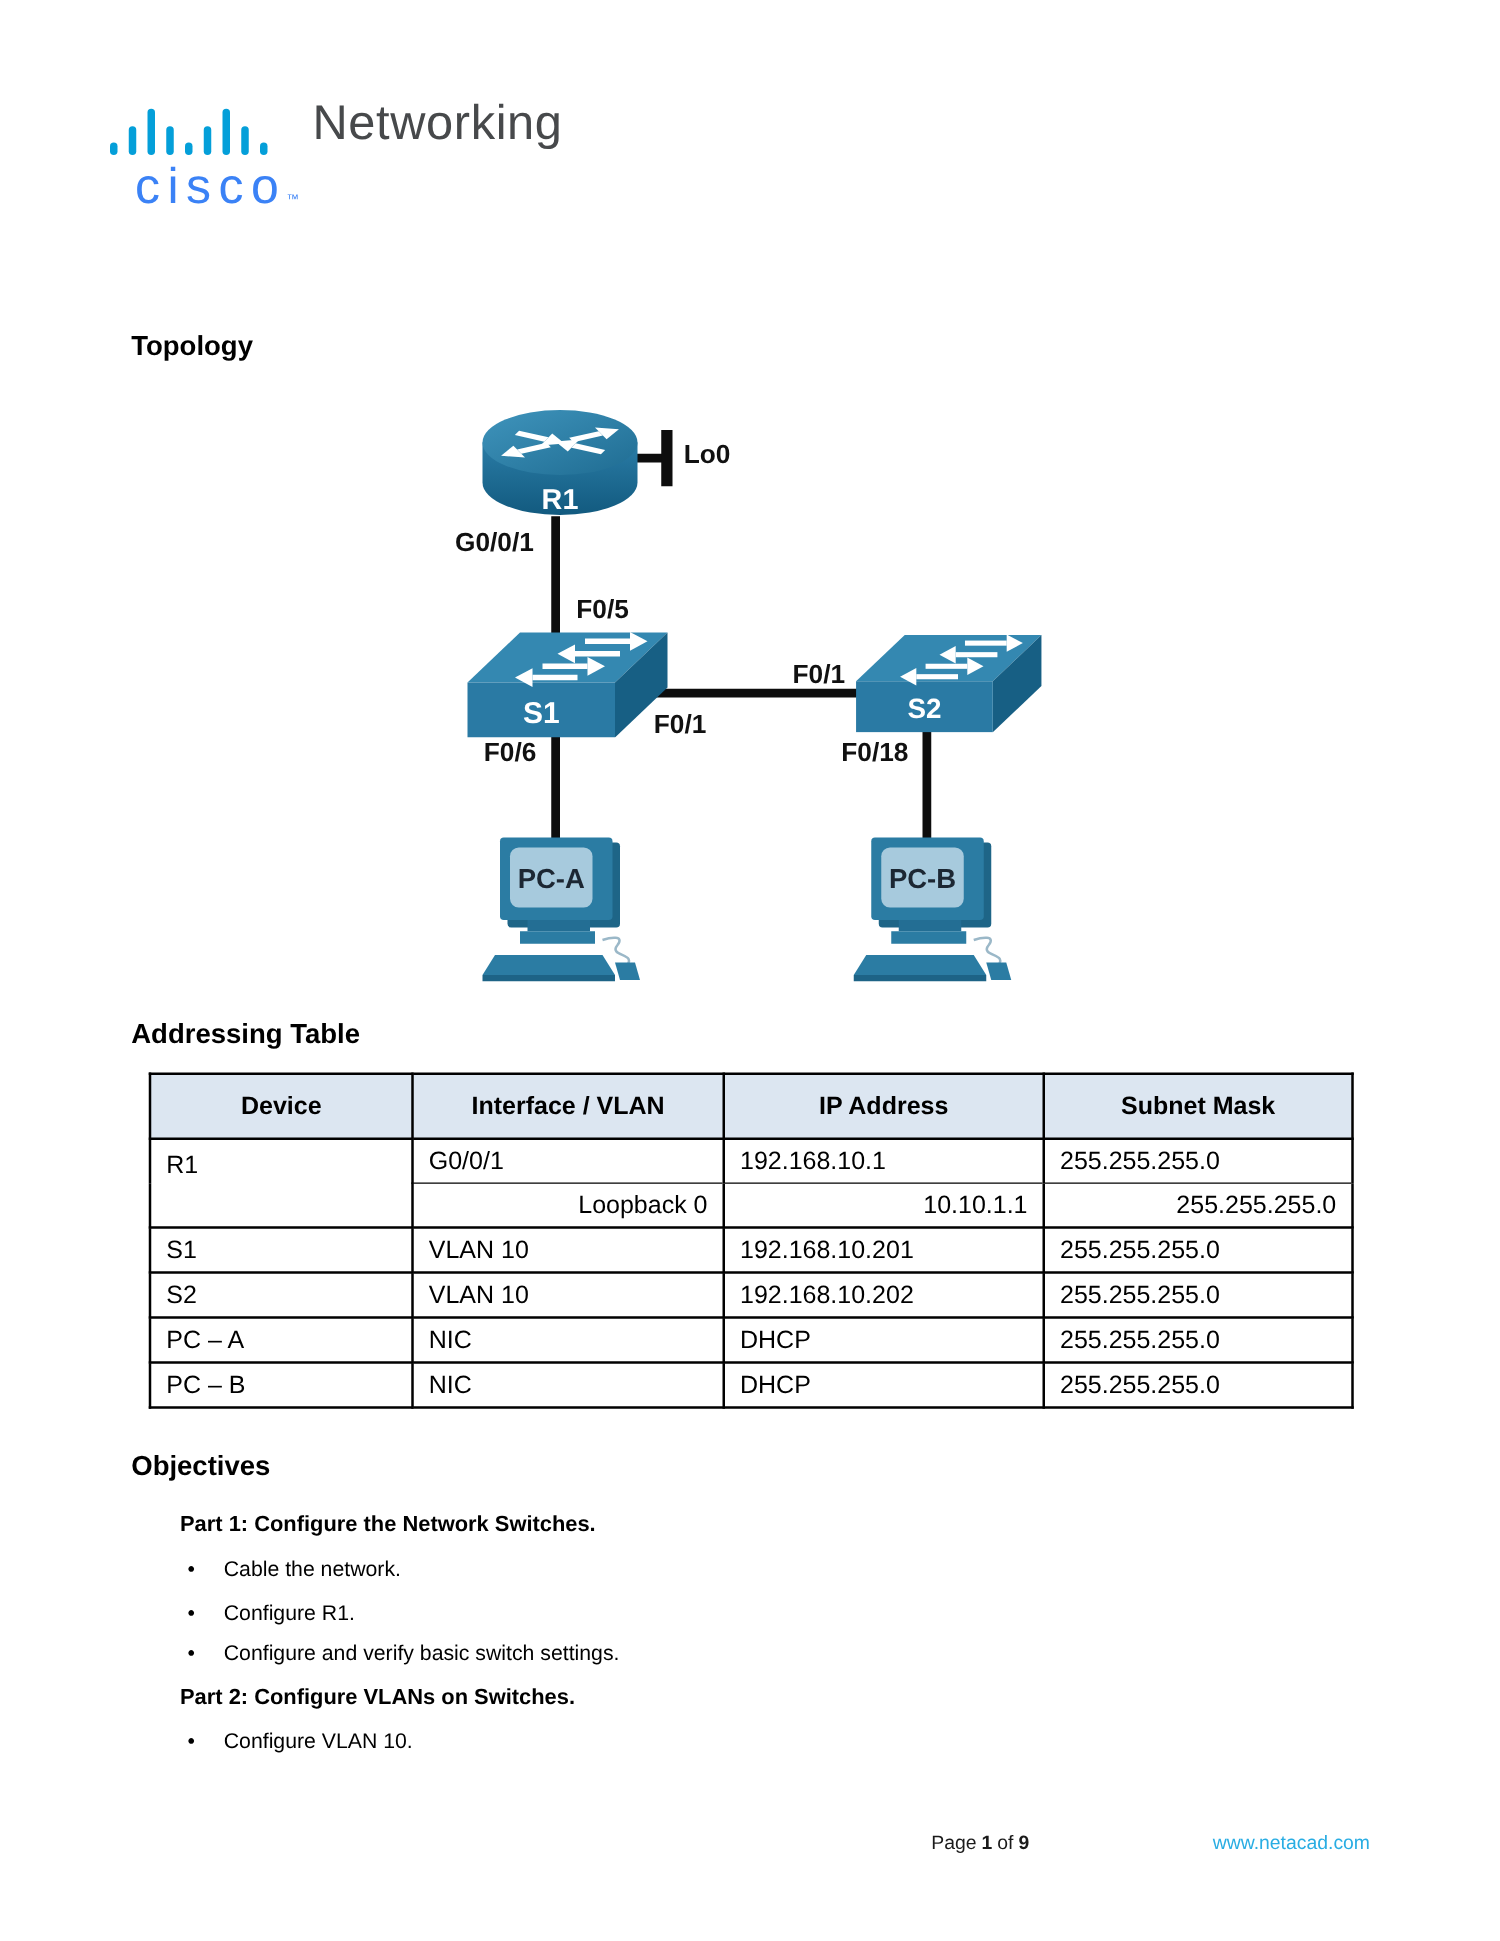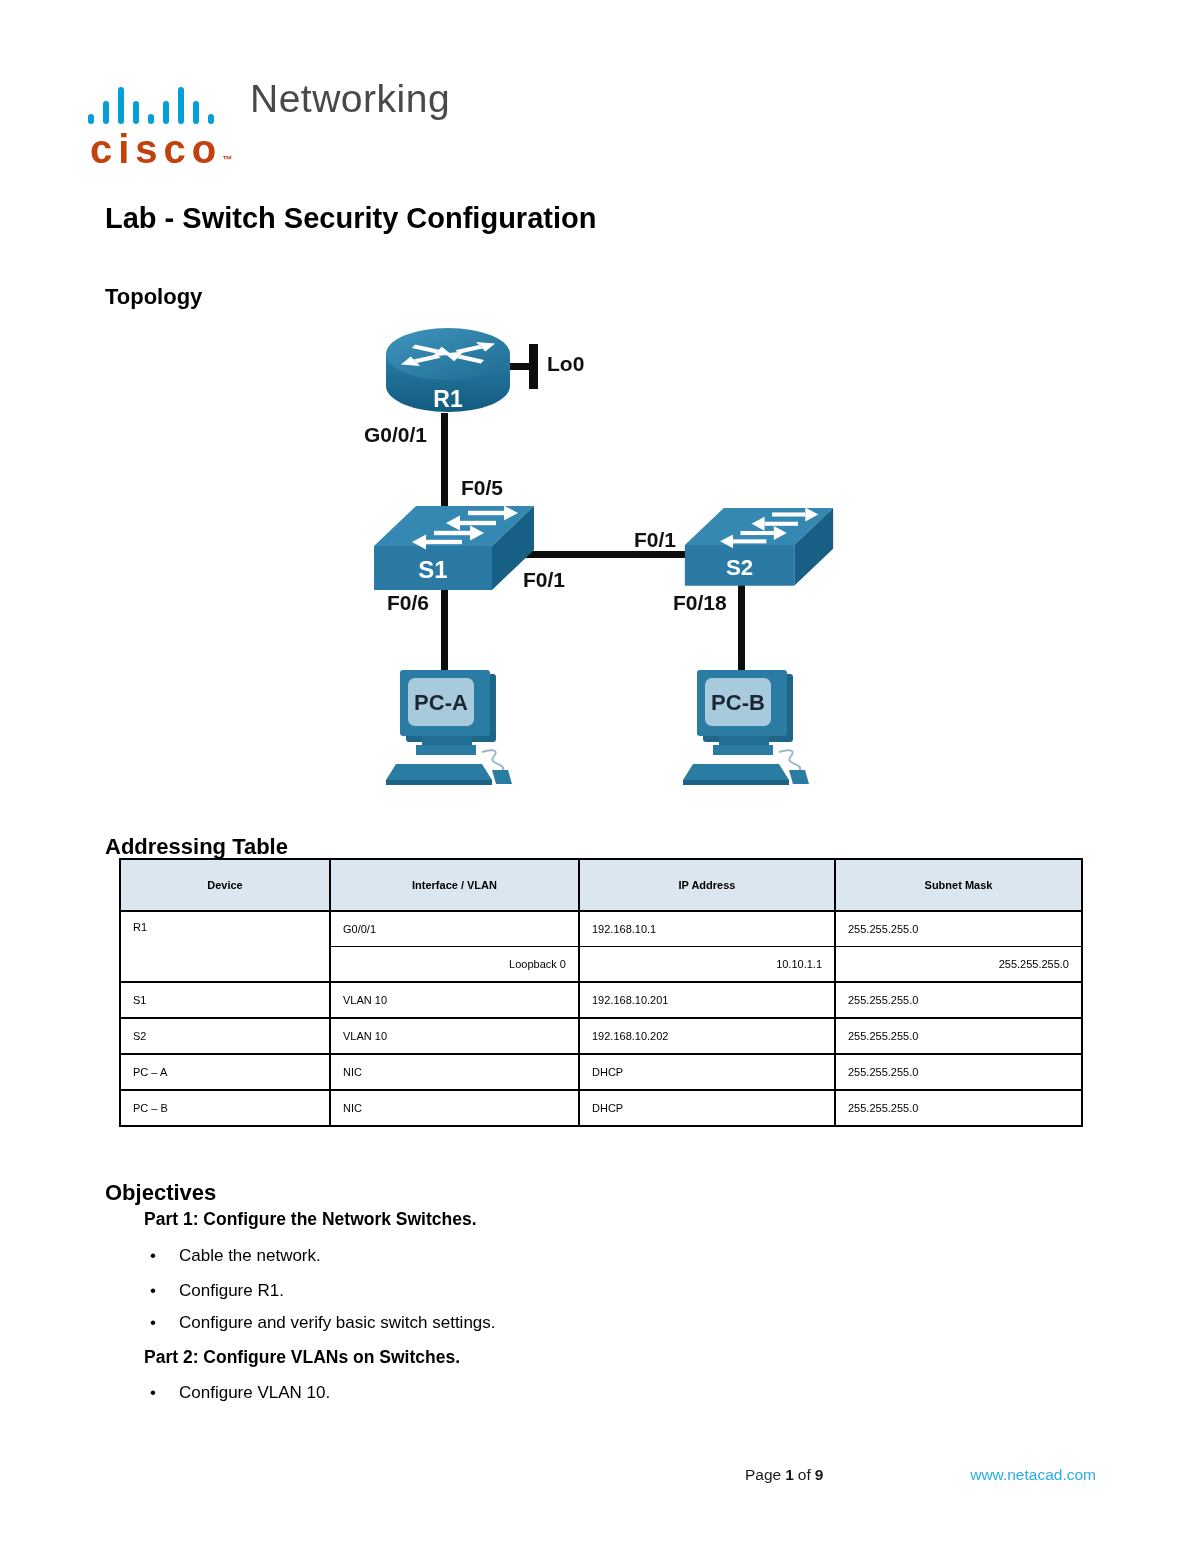--- a/index.html
+++ b/index.html
@@ -3,42 +3,42 @@
 <meta charset="utf-8">
 <style>
   html,body{margin:0;padding:0;background:#fff;}
   .page{position:relative;width:1200px;height:1553px;background:#ffffff;
         font-family:"Liberation Sans",sans-serif;color:#000;overflow:hidden;}
 
   
   .logo{position:absolute;left:88px;top:86px;}
   .bars{display:flex;align-items:flex-end;gap:9px;height:38px;}
   .bars span{display:block;width:6px;border-radius:3px;background:#049fd9;}
-  .cisco-word{margin-top:5px;margin-left:2px;font-size:40px;font-weight:bold;
-              letter-spacing:6px;color:#c2410c;line-height:1;}
+  .cisco-word{margin-top:5px;margin-left:20px;font-size:40px;font-weight:normal;
+              letter-spacing:6px;color:#3b82f6;line-height:1;}
   .cisco-word .tm{font-size:10px;letter-spacing:0;vertical-align:baseline;}
   .logo-text{position:absolute;left:250px;top:76px;font-size:39px;line-height:45px;
              color:#47494b;letter-spacing:0.5px;}
 
   
   .h1{position:absolute;left:105px;top:202px;font-size:29px;font-weight:bold;}
-  .h2{position:absolute;left:105px;font-size:22px;font-weight:bold;margin-top:20px;}
+  .h2{position:absolute;left:105px;font-size:22px;font-weight:bold;}
   .h2-topology{top:264px;}
   .h2-addressing{top:814px;}
   .h2-objectives{top:1160px;}
 
   
   .topo{position:absolute;left:0;top:0;width:1200px;height:1315px;}
   .link{position:absolute;background:#0d0d0d;}
   .portlabel{position:absolute;font-size:21px;font-weight:bold;color:#111;white-space:nowrap;}
   .devsvg{position:absolute;}
 
   
   table.addr{position:absolute;left:119px;top:858px;width:962px;border-collapse:collapse;
-             font-size:11px;table-layout:fixed;}
+             font-size:20px;table-layout:fixed;}
   table.addr th{background:#dce6f1;border:2px solid #000;height:50px;font-weight:bold;
                 text-align:center;padding:0;}
   table.addr td{border:2px solid #000;height:34px;padding:0 12px;vertical-align:middle;
                 text-align:left;}
   table.addr tr.thin-bottom td{border-bottom-width:1px;}
   table.addr tr.thin-top td{border-top-width:1px;text-align:right;}
   table.addr td.span-cell{vertical-align:top;padding-top:9px;}
 
   
   .obj-part{position:absolute;left:144px;font-size:17.5px;font-weight:bold;white-space:nowrap;}
@@ -69,21 +69,20 @@
       <span style="height:37px"></span>
       <span style="height:23px"></span>
       <span style="height:10px"></span>
     </div>
     <div class="cisco-word"><span>cisco</span><span class="tm">™</span></div>
   </div>
   <div class="logo-text">
     <div>Networking</div>
   </div>
 
-  <div class="h1">Lab - Switch Security Configuration</div>
   <div class="h2 h2-topology">Topology</div>
 
   <div class="topo">
 
     <div class="link" style="left:441px;top:413px;width:7px;height:100px;"></div>
     <div class="link" style="left:504px;top:363px;width:27px;height:7px;"></div>
     <div class="link" style="left:529px;top:344px;width:9px;height:45px;"></div>
     <div class="link" style="left:516px;top:551px;width:174px;height:7px;"></div>
     <div class="link" style="left:441px;top:584px;width:7px;height:92px;"></div>
     <div class="link" style="left:738px;top:580px;width:7px;height:96px;"></div>

